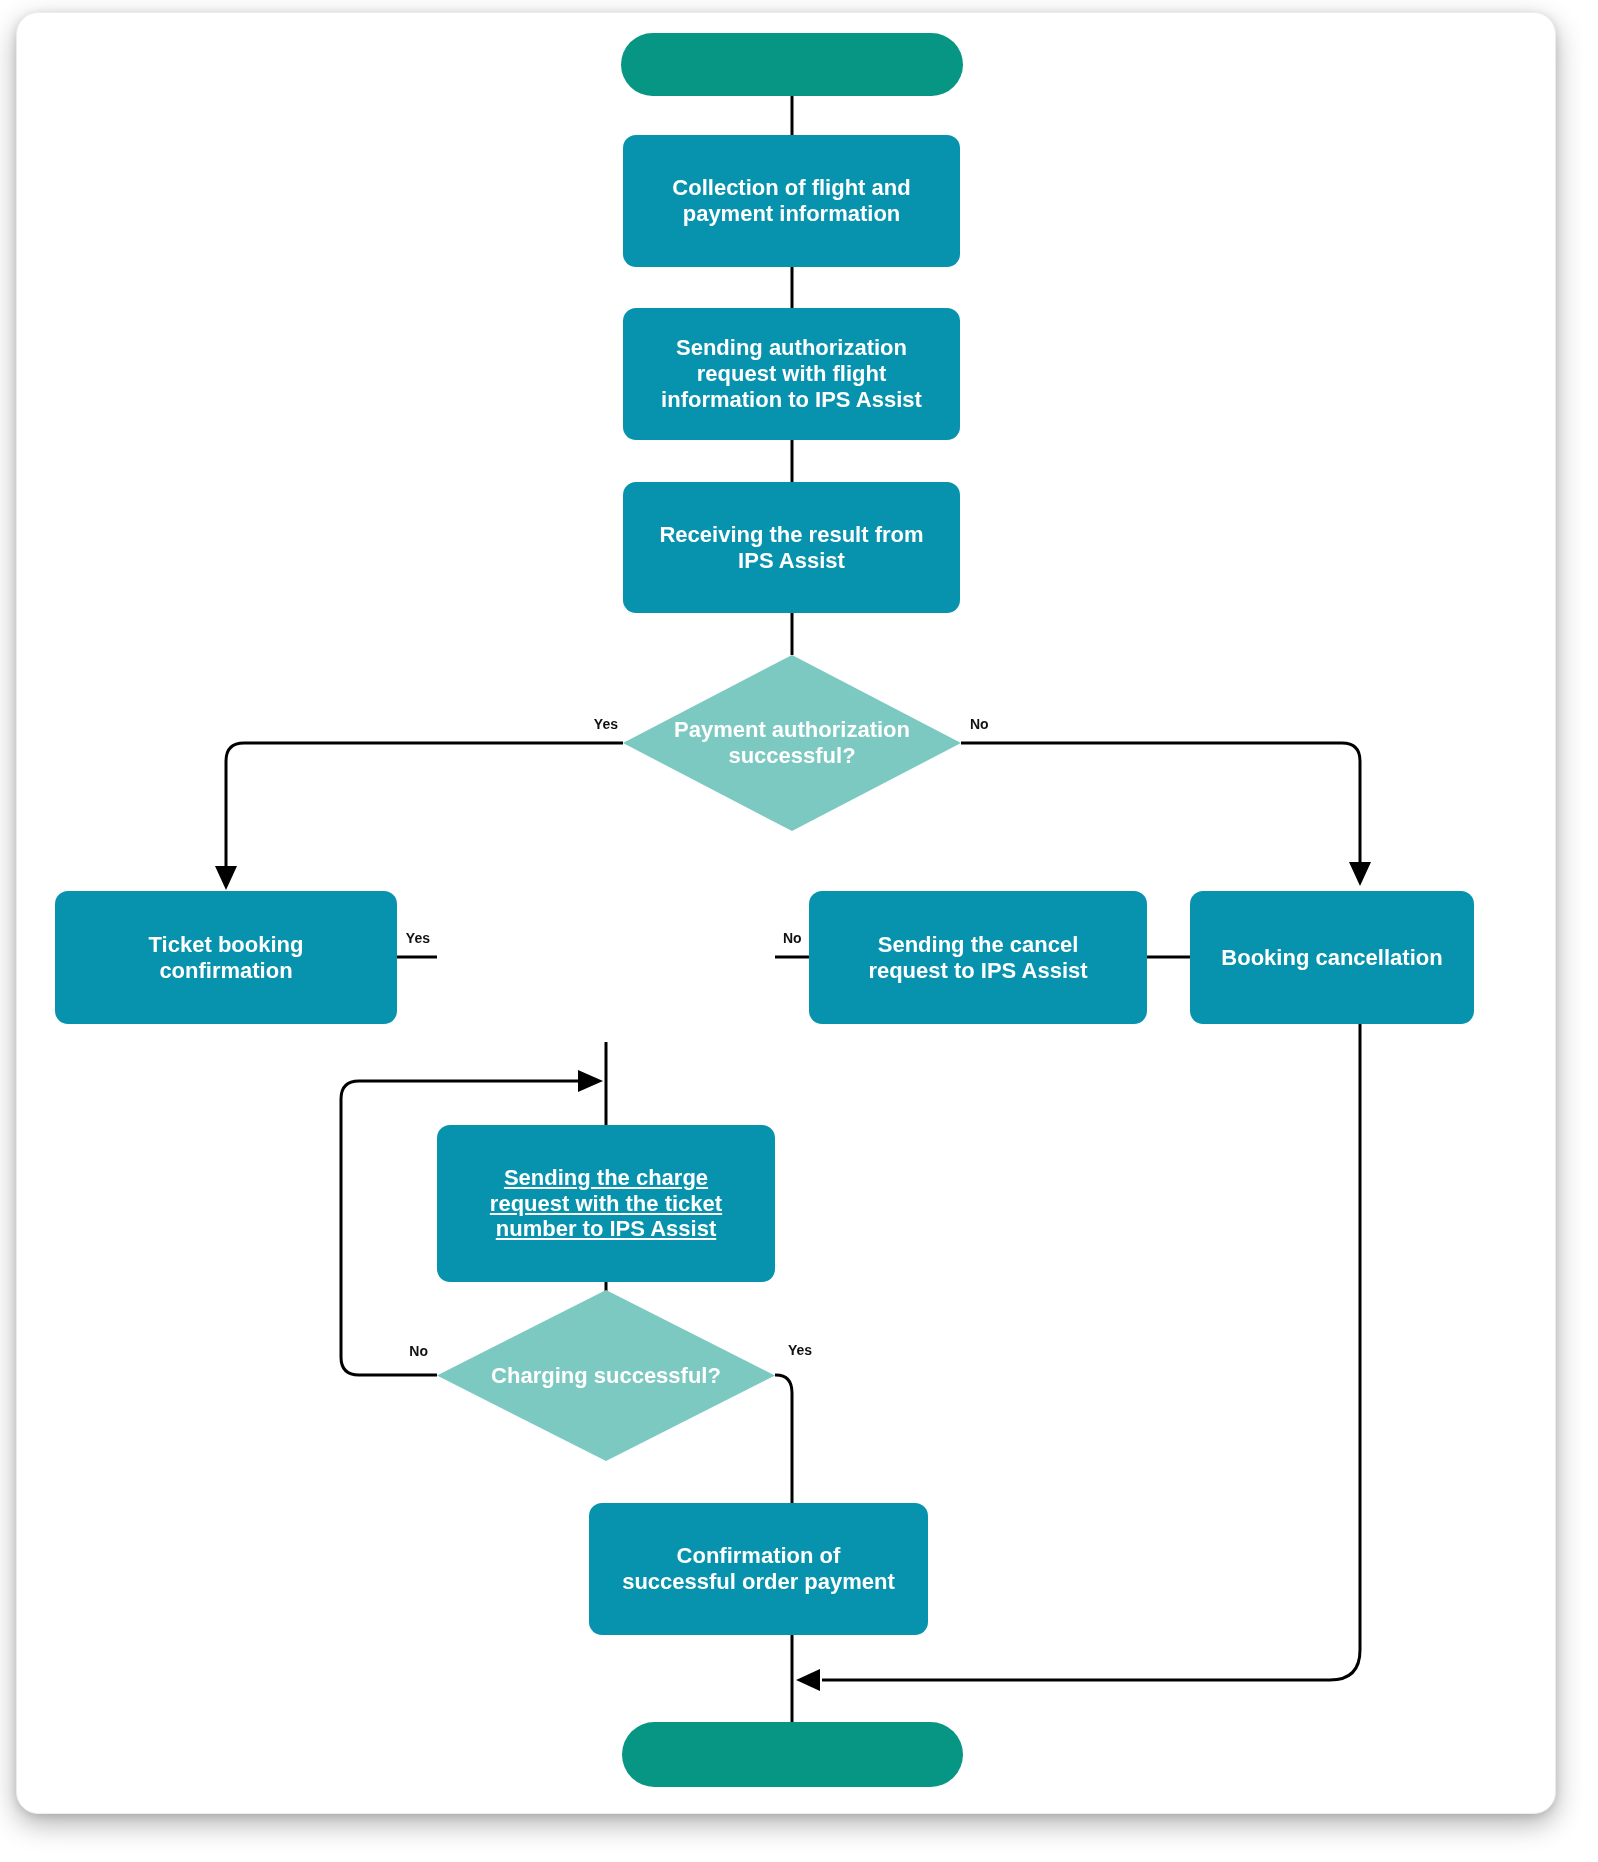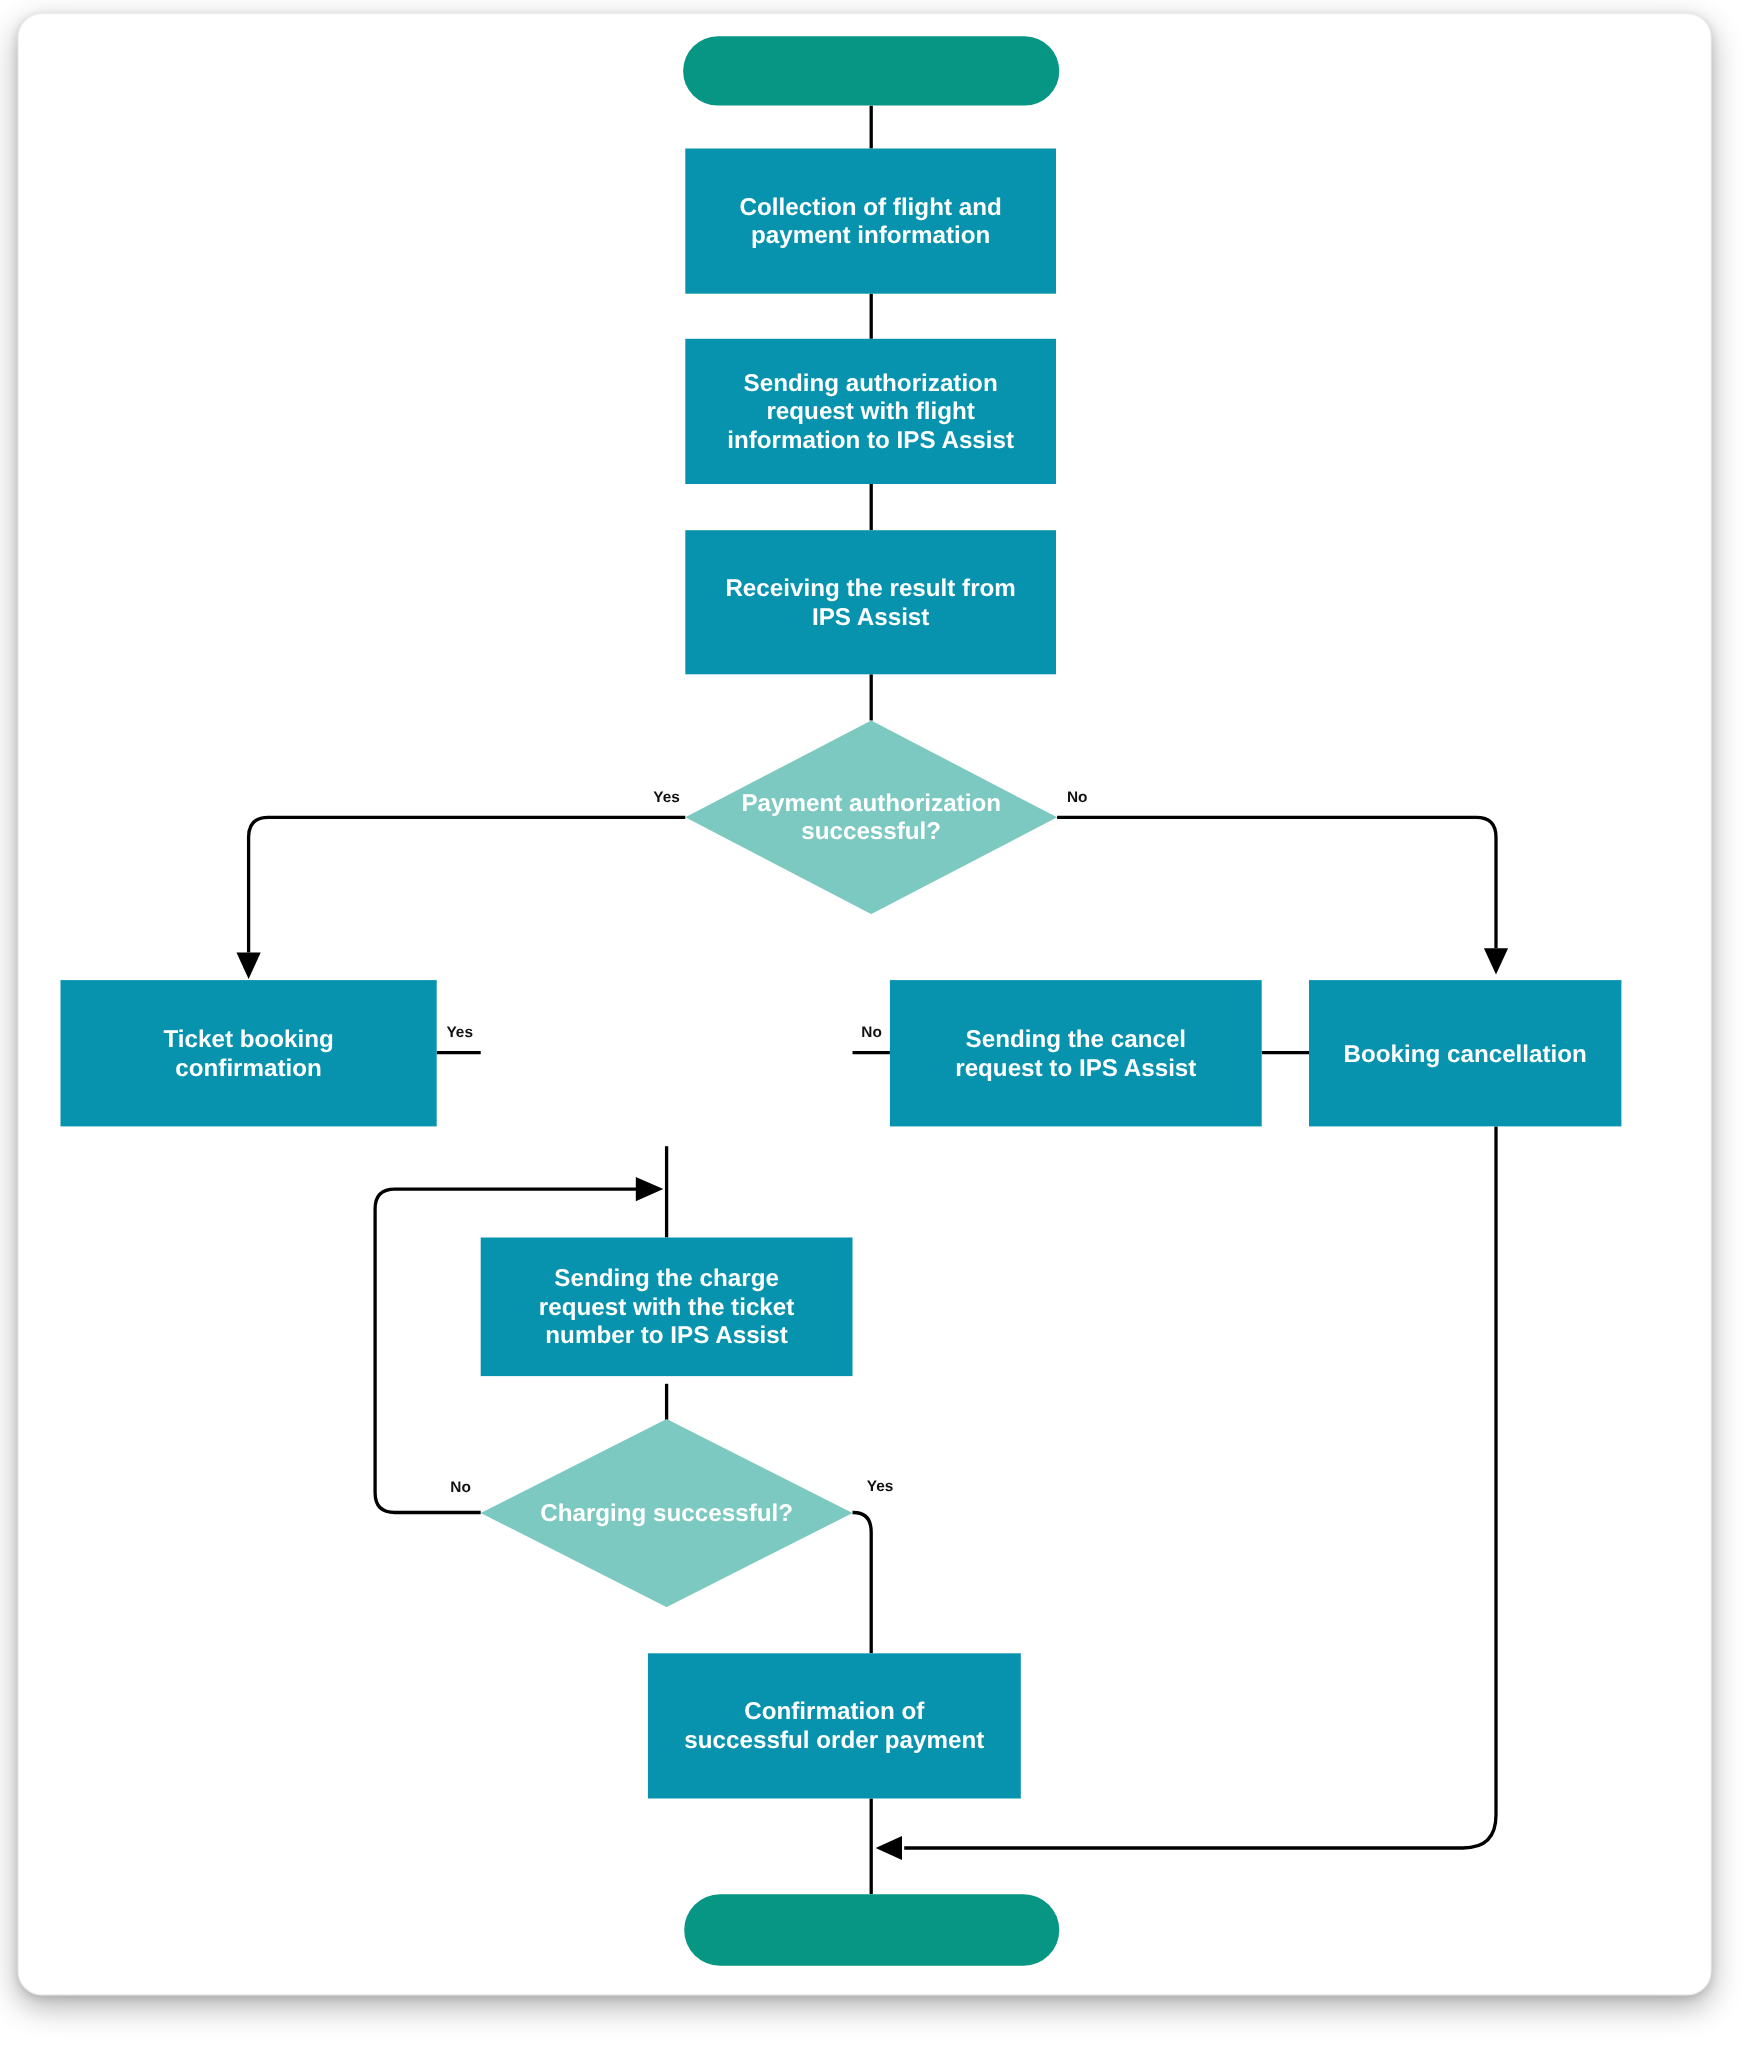--- a/index.html
+++ b/index.html
@@ -32,20 +32,21 @@
     text-align: center;
     box-sizing: border-box;
     color: var(--text-color, #ffffff);
     font-weight: 700;
     font-size: 22px;
     line-height: 1.18;
   }
   .process {
     background: var(--process-fill, #0793ae);
     padding: 0 30px;
+    border-radius: 13px;
   }
   .decision {
     background: var(--decision-fill, #7cc9c2);
     clip-path: polygon(50% 0, 100% 50%, 50% 100%, 0 50%);
     padding: 0 40px;
   }
   .terminal {
     background: var(--terminal-fill, #089684);
     border-radius: 999px;
   }
@@ -99,21 +100,21 @@
 
   <div class="node decision" style="left:623px; top:655px; width:338px; height:176px;">Payment authorization successful?</div>
 
   <div class="node process" style="left:55px; top:891px; width:342px; height:133px;">Ticket booking confirmation</div>
 
 
   <div class="node process" style="left:809px; top:891px; width:338px; height:133px;">Sending the cancel request to IPS Assist</div>
 
   <div class="node process" style="left:1190px; top:891px; width:284px; height:133px;">Booking cancellation</div>
 
-  <div class="node process" style="left:437px; top:1125px; width:338px; height:126px;">Sending the charge request with the ticket number to IPS Assist</div>
+  <div class="node process" style="left:437px; top:1125px; width:338px; height:157px;text-decoration:underline;">Sending the charge request with the ticket number to IPS Assist</div>
 
   <div class="node decision" style="left:437px; top:1290px; width:338px; height:171px;">Charging successful?</div>
 
   <div class="node process" style="left:589px; top:1503px; width:339px; height:132px;">Confirmation of successful order payment</div>
 
   <div class="node terminal" style="left:622px; top:1722px; width:341px; height:65px;"></div>
 
   <div class="edge-label" style="left:618px; top:724px; transform:translate(-100%,-50%);">Yes</div>
   <div class="edge-label" style="left:970px; top:724px; transform:translate(0,-50%);">No</div>
   <div class="edge-label" style="left:430px; top:938px; transform:translate(-100%,-50%);">Yes</div>

